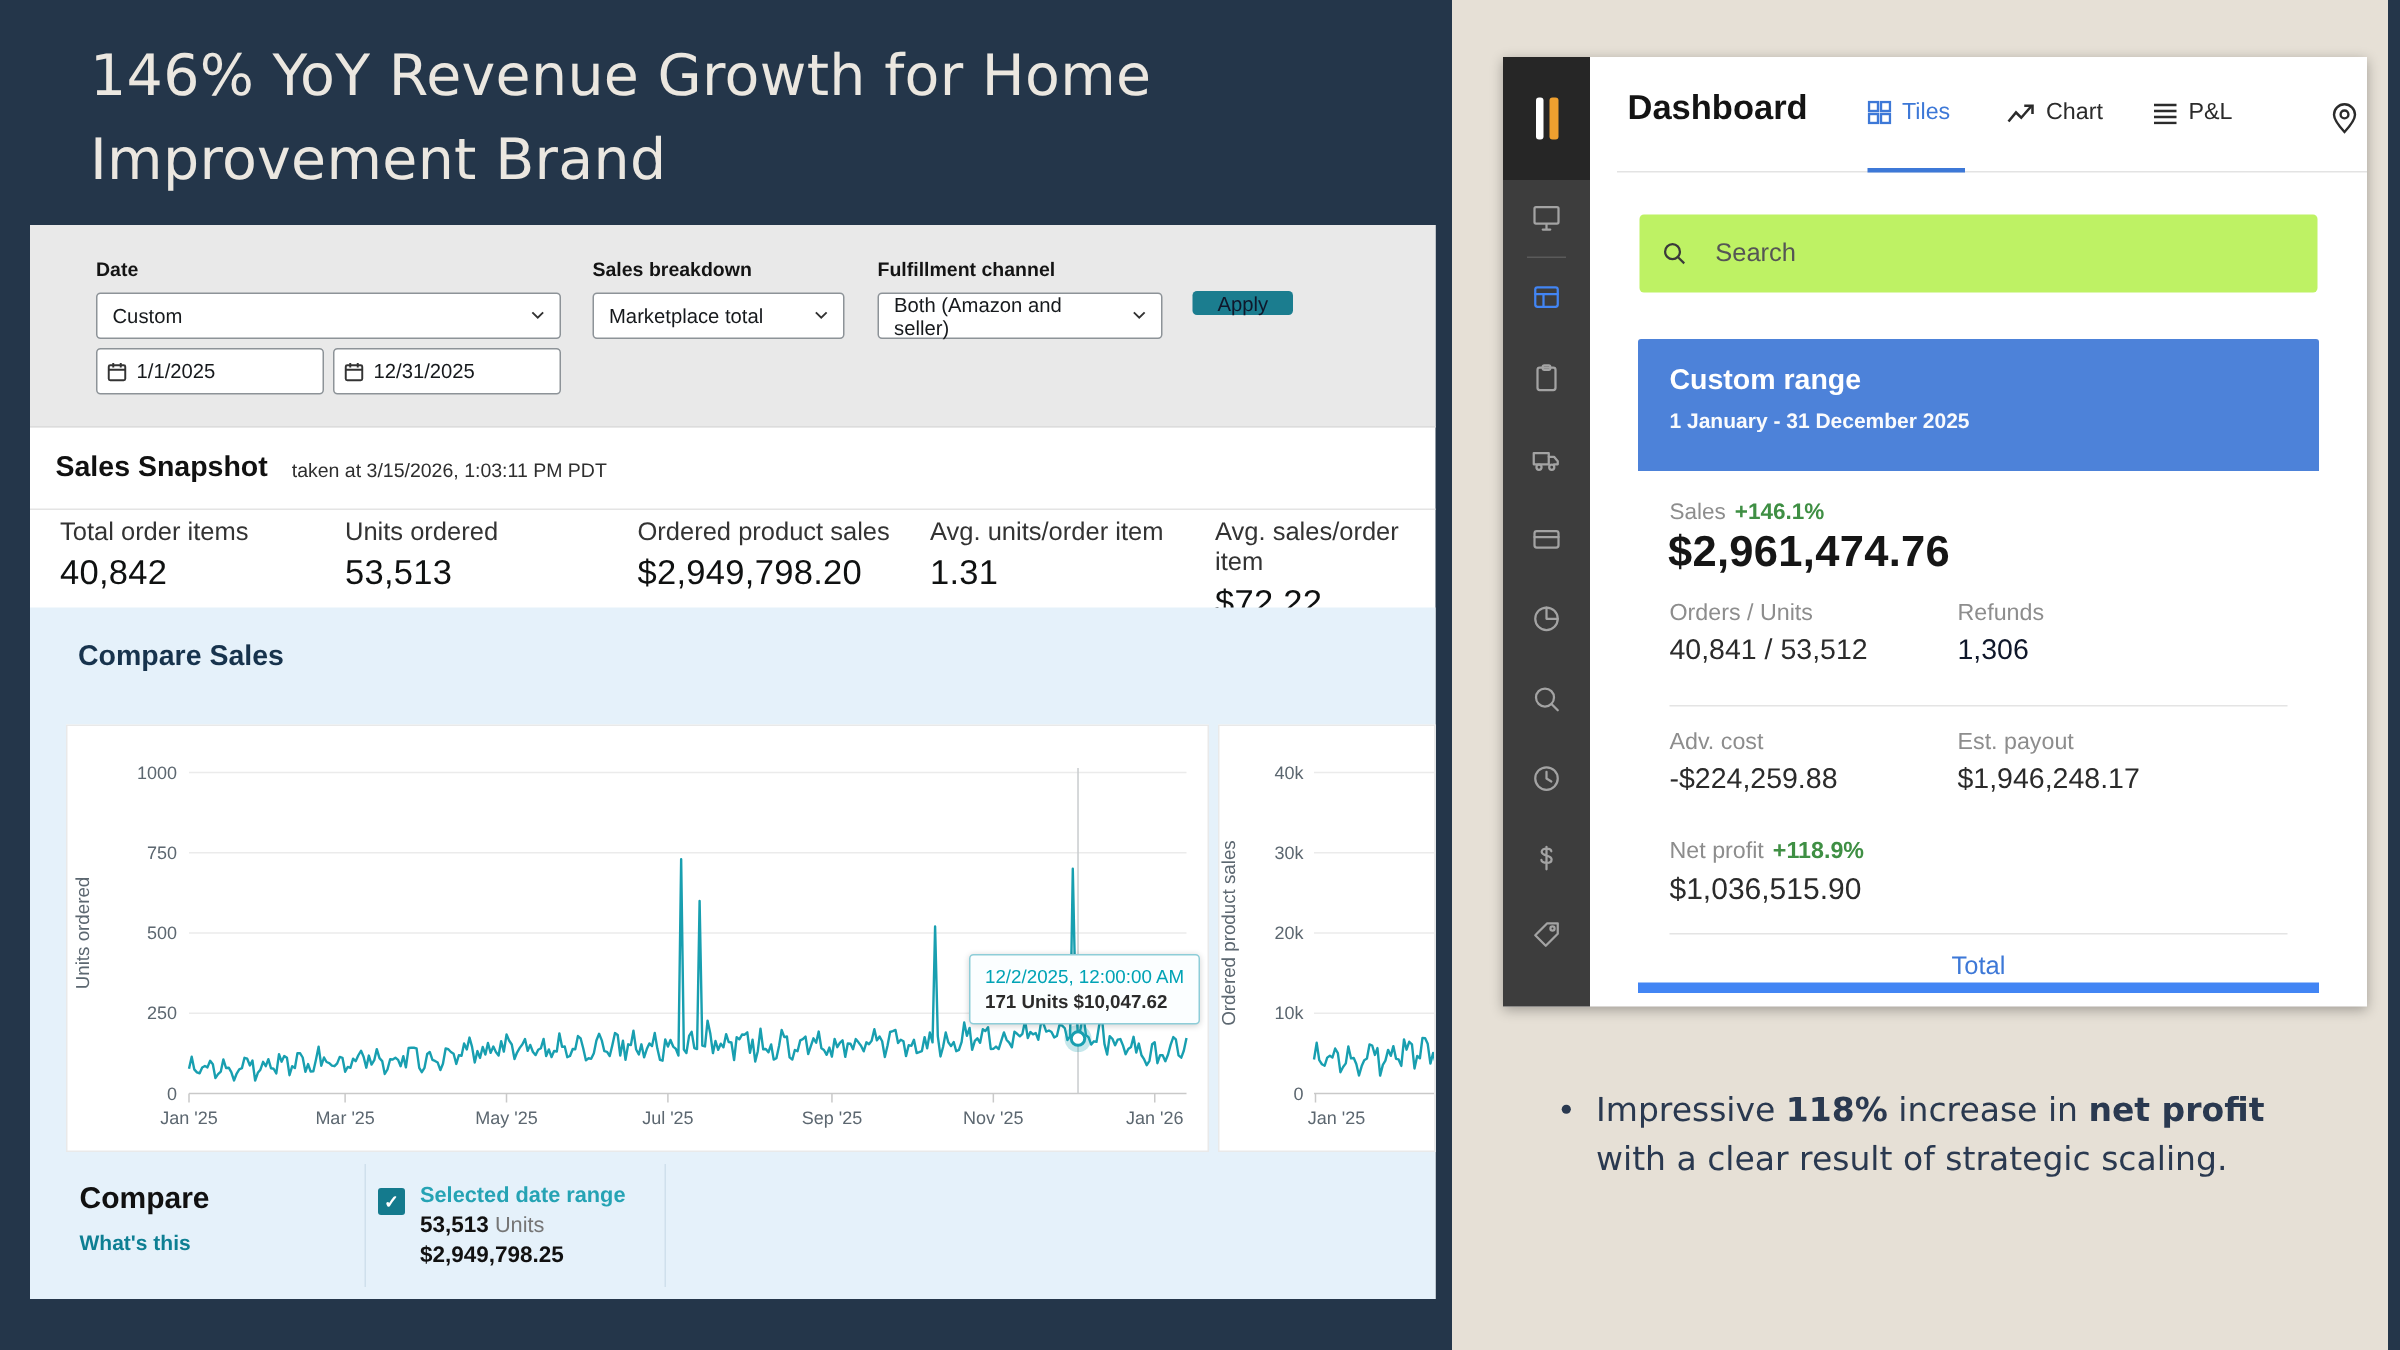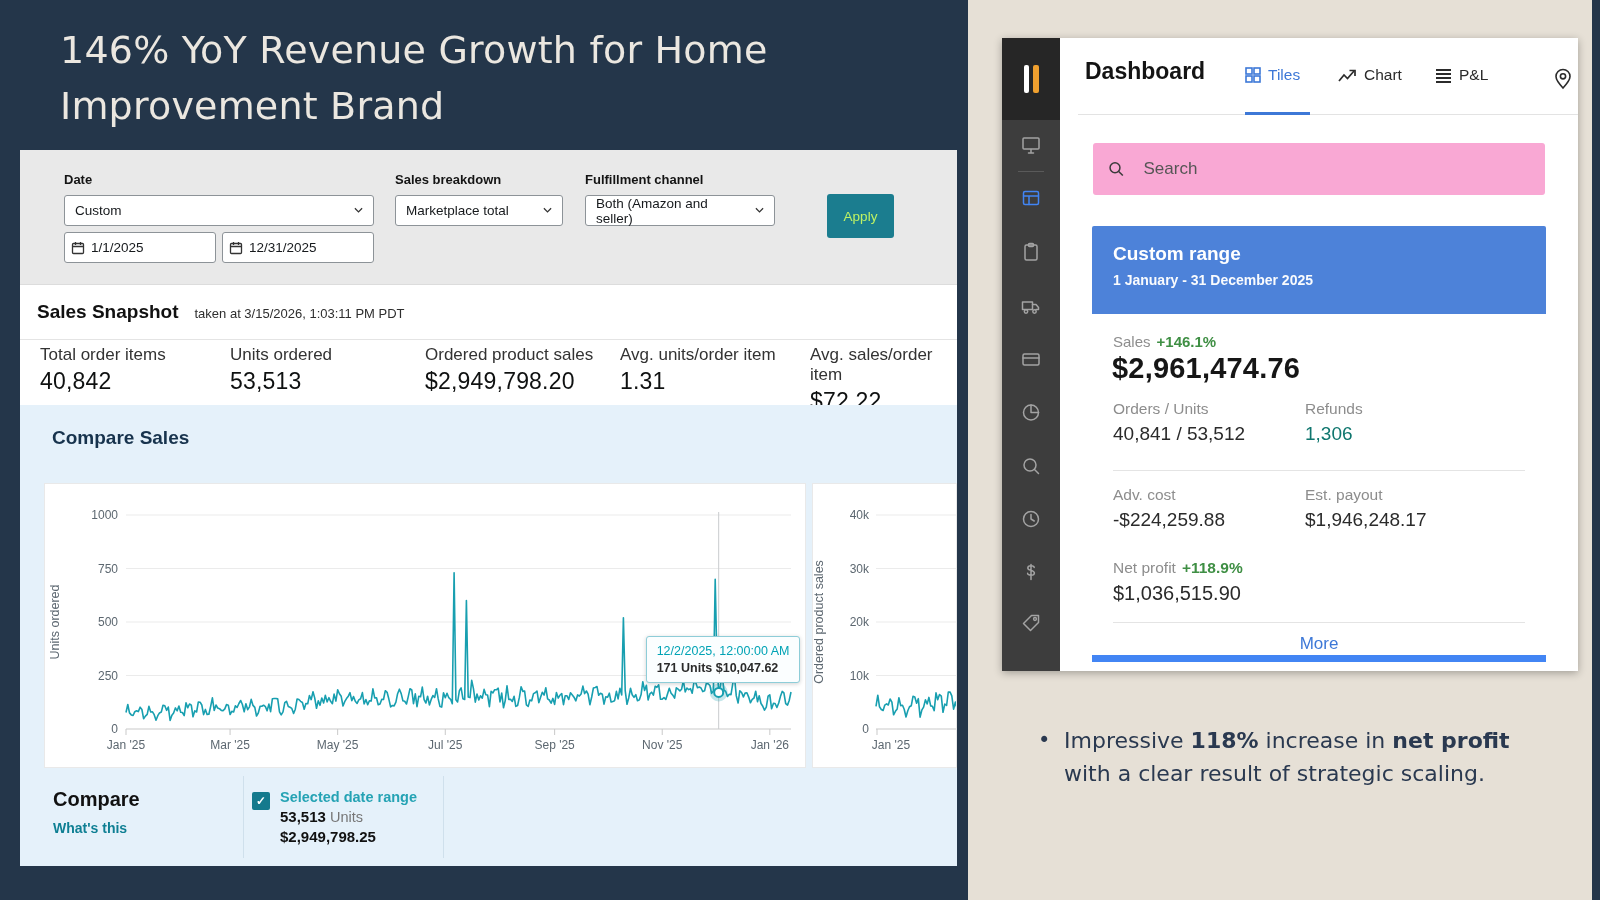--- a/index.html
+++ b/index.html
@@ -18,23 +18,23 @@
   .sc-filters { position:absolute; left:0; top:0; width:937px; height:135px;
     background:#e9e9e9; border-bottom:1px solid #dcdcdc; }
   .f-label { position:absolute; font-size:13px; font-weight:700; color:#141414; }
   .sc-select { position:absolute; height:31px; background:#fff; border:1px solid #8d9398;
     border-radius:3px; display:flex; align-items:center; padding:0 10px; font-size:13.5px;
     color:#16191c; justify-content:space-between; cursor:pointer; }
   .chev { width:9px; height:9px; flex:none; margin-left:8px; }
   .sc-date { position:absolute; height:31px; background:#fff; border:1px solid #8d9398;
     border-radius:3px; display:flex; align-items:center; font-size:13.5px; color:#16191c; }
   .sc-date .cal { width:26px; display:flex; justify-content:center; flex:none; }
-  .apply-btn { position:absolute; left:775px; top:44px; width:67px; height:44px;
-    background:#1b7d8f; color:#bef264; border:none; border-radius:3px; font-size:13.5px;
-    font-family:inherit; cursor:pointer;margin-left:32px; }
+  .apply-btn { position:absolute; left:775px; top:44px; width:67px; height:16px;
+    background:#1b7d8f; color:#0f172a; border:none; border-radius:3px; font-size:13.5px;
+    font-family:inherit; cursor:pointer; }
 
   .sc-snap-head { position:absolute; left:0; top:135px; width:937px; height:55px;
     border-bottom:1px solid #e4e4e4; display:flex; align-items:center; padding-left:17px; }
   .sc-snap-head .t { font-size:19px; font-weight:700; color:#111; }
   .sc-snap-head .ts { font-size:13px; color:#2e2e2e; margin-left:16px; padding-top:3px; }
 
   .sc-metrics { position:absolute; left:0; top:190px; width:937px; height:65px; }
   .metric { position:absolute; top:5px; }
   .metric .ml { font-size:17px; color:#333; }
   .metric .mv { font-size:23px; color:#0f1111; margin-top:3px; letter-spacing:.2px; }
@@ -77,39 +77,39 @@
   .sb-icon { position:absolute; left:18px; width:22px; height:22px; cursor:pointer; }
 
   .sb-main { position:absolute; left:58px; top:0; width:518px; height:633px; }
   .sb-title { position:absolute; left:25px; top:20px; font-size:23px; font-weight:700; color:#141414; }
   .sb-tab { position:absolute; top:28px; display:flex; align-items:center; gap:7px;
     font-size:15.5px; color:#2b2b2b; cursor:pointer; }
   .sb-tab.active { color:#3d78d7; }
   .hdr-line { position:absolute; left:18px; right:0; top:76px; height:1px; background:#e3e3e3; }
   .tab-underline { position:absolute; left:185px; top:74px; width:65px; height:3px; background:#3d78d7; }
 
-  .sb-search { position:absolute; left:33px; top:105px; width:452px; height:52px; background:#f9a8d4;
+  .sb-search { position:absolute; left:33px; top:105px; width:452px; height:52px; background:#bef264;
     border-radius:3px; display:flex; align-items:center; padding:0 15px; gap:19px; }
   .sb-search input { border:none; background:transparent; outline:none; font-size:17px;
     color:#444; font-family:inherit; width:100%; }
   .sb-search input::placeholder { color:#555; }
 
   .sb-card-head { position:absolute; left:32px; top:188px; width:454px; height:88px; background:#4d82d9;
     border-radius:2px 2px 0 0; color:#fff; padding:17px 21px; cursor:pointer; }
   .sb-card-head .cr { font-size:19px; font-weight:700; }
   .sb-card-head .cd { font-size:14px; margin-top:7px; font-weight:600; opacity:.97; }
 
   .sb-card-body { position:absolute; left:32px; top:274px; width:454px; }
   .sales-row { position:absolute; left:21px; top:21px; font-size:15px; color:#8d8d8d; }
   .sales-row b { color:#3f8f44; font-weight:700; margin-left:6px; }
   .sales-val { position:absolute; left:20px; top:40px; font-size:29px; font-weight:700; color:#161616;
     letter-spacing:.2px; }
   .stat-label { position:absolute; font-size:15.5px; color:#8d8d8d; }
   .stat-val { position:absolute; font-size:19px; color:#2b2b2b; }
-  .stat-val.link { color:#0f766e; cursor:pointer; }
+  .stat-val.link { color:#0f172a; cursor:pointer; }
   .card-div { position:absolute; left:21px; width:412px; height:1px; background:#e4e4e4; }
   .np-row { position:absolute; left:21px; font-size:15.5px; color:#8d8d8d; }
   .np-row b { color:#3f8f44; font-weight:700; margin-left:6px; }
   .more-link { position:absolute; left:0; width:454px; text-align:center; font-size:17px;
     color:#3d78d7; cursor:pointer; }
   .card-bluebar { position:absolute; left:0; width:454px; height:7px; background:#4285f4; }
 
   .bullet { position:absolute; left:1038px; top:724px; width:492px; font-family:"DejaVu Sans",sans-serif;
     font-size:22px; line-height:33px; color:#2a3950; display:flex; }
   .bullet .dot { flex:none; width:26px; font-size:21px; }
@@ -392,21 +392,21 @@
       <div class="stat-val" style="left:21px; top:197px;">-$224,259.88</div>
       <div class="stat-label" style="left:213px; top:174px;">Est. payout</div>
       <div class="stat-val" style="left:213px; top:197px;">$1,946,248.17</div>
 
       <div class="np-row" style="top:247px;">
         <span>Net profit</span><b>+118.9%</b>
       </div>
       <div class="stat-val" style="left:21px; top:270px; font-size:20px;">$1,036,515.90</div>
 
       <div class="card-div" style="top:310px;"></div>
-      <div class="more-link" style="top:322px;">More</div>
+      <div class="more-link" style="top:322px;">Total</div>
       <div class="card-bluebar" style="top:343px;"></div>
     </div>
   </div>
 </div>
 
 <div class="bullet">
   <span class="dot">•</span>
   <span><span>Impressive </span><b>118%</b><span> increase in </span><b>net profit</b><span> with a clear result of strategic scaling.</span></span>
 </div>
 

